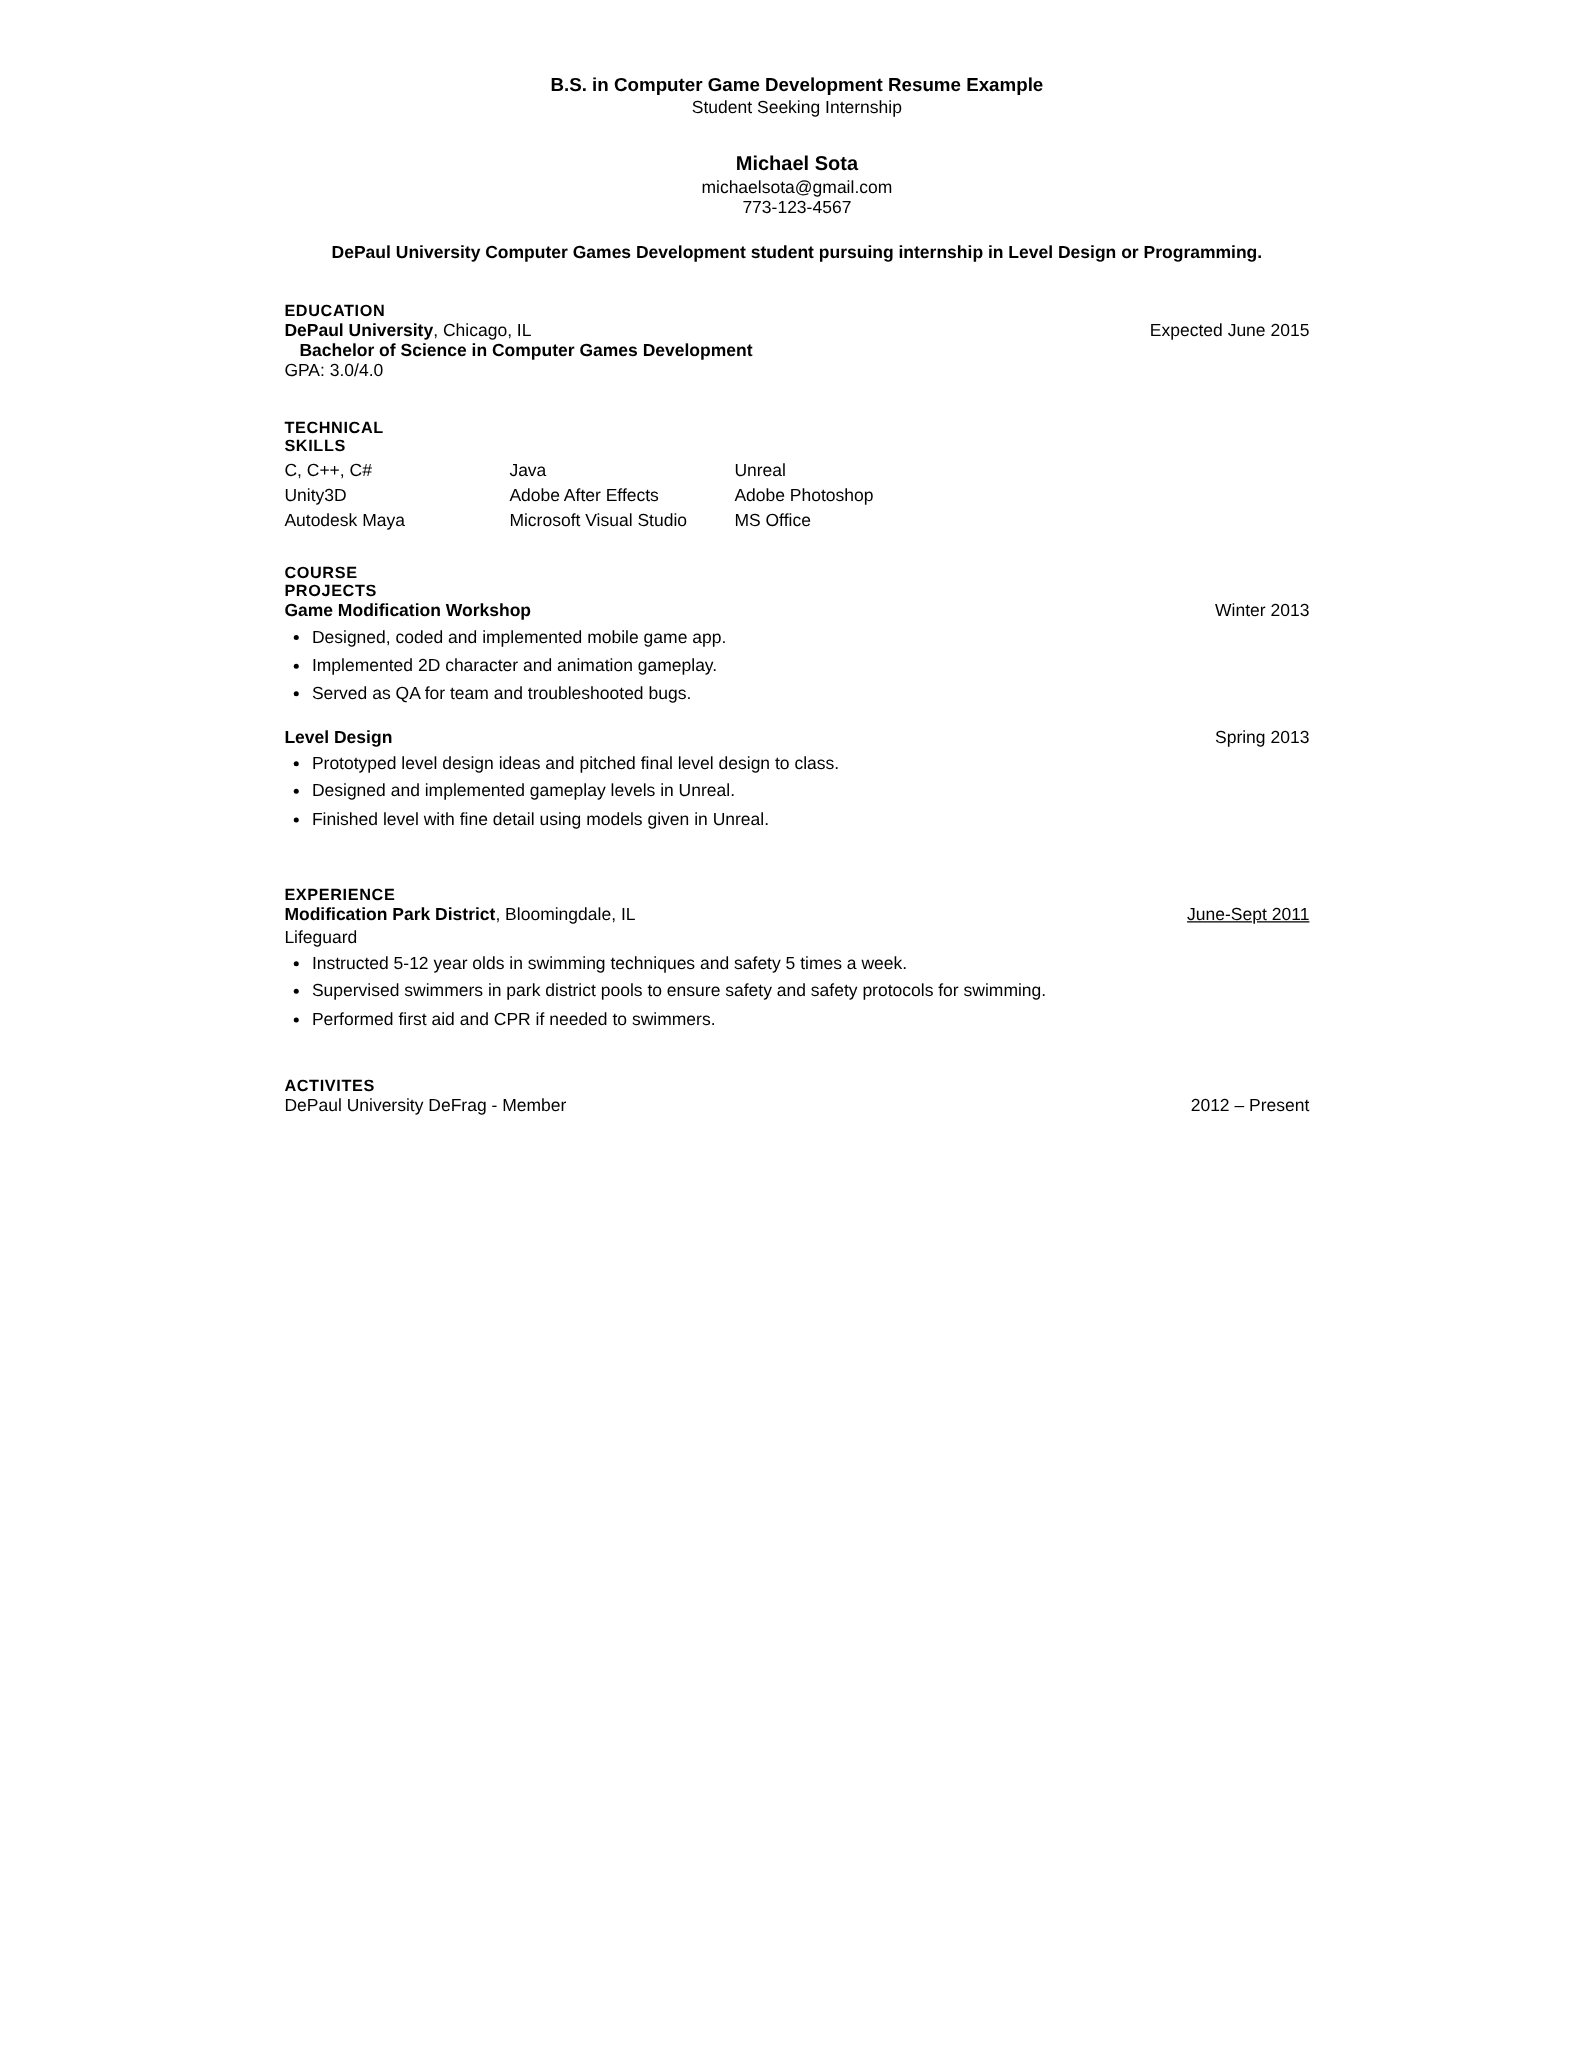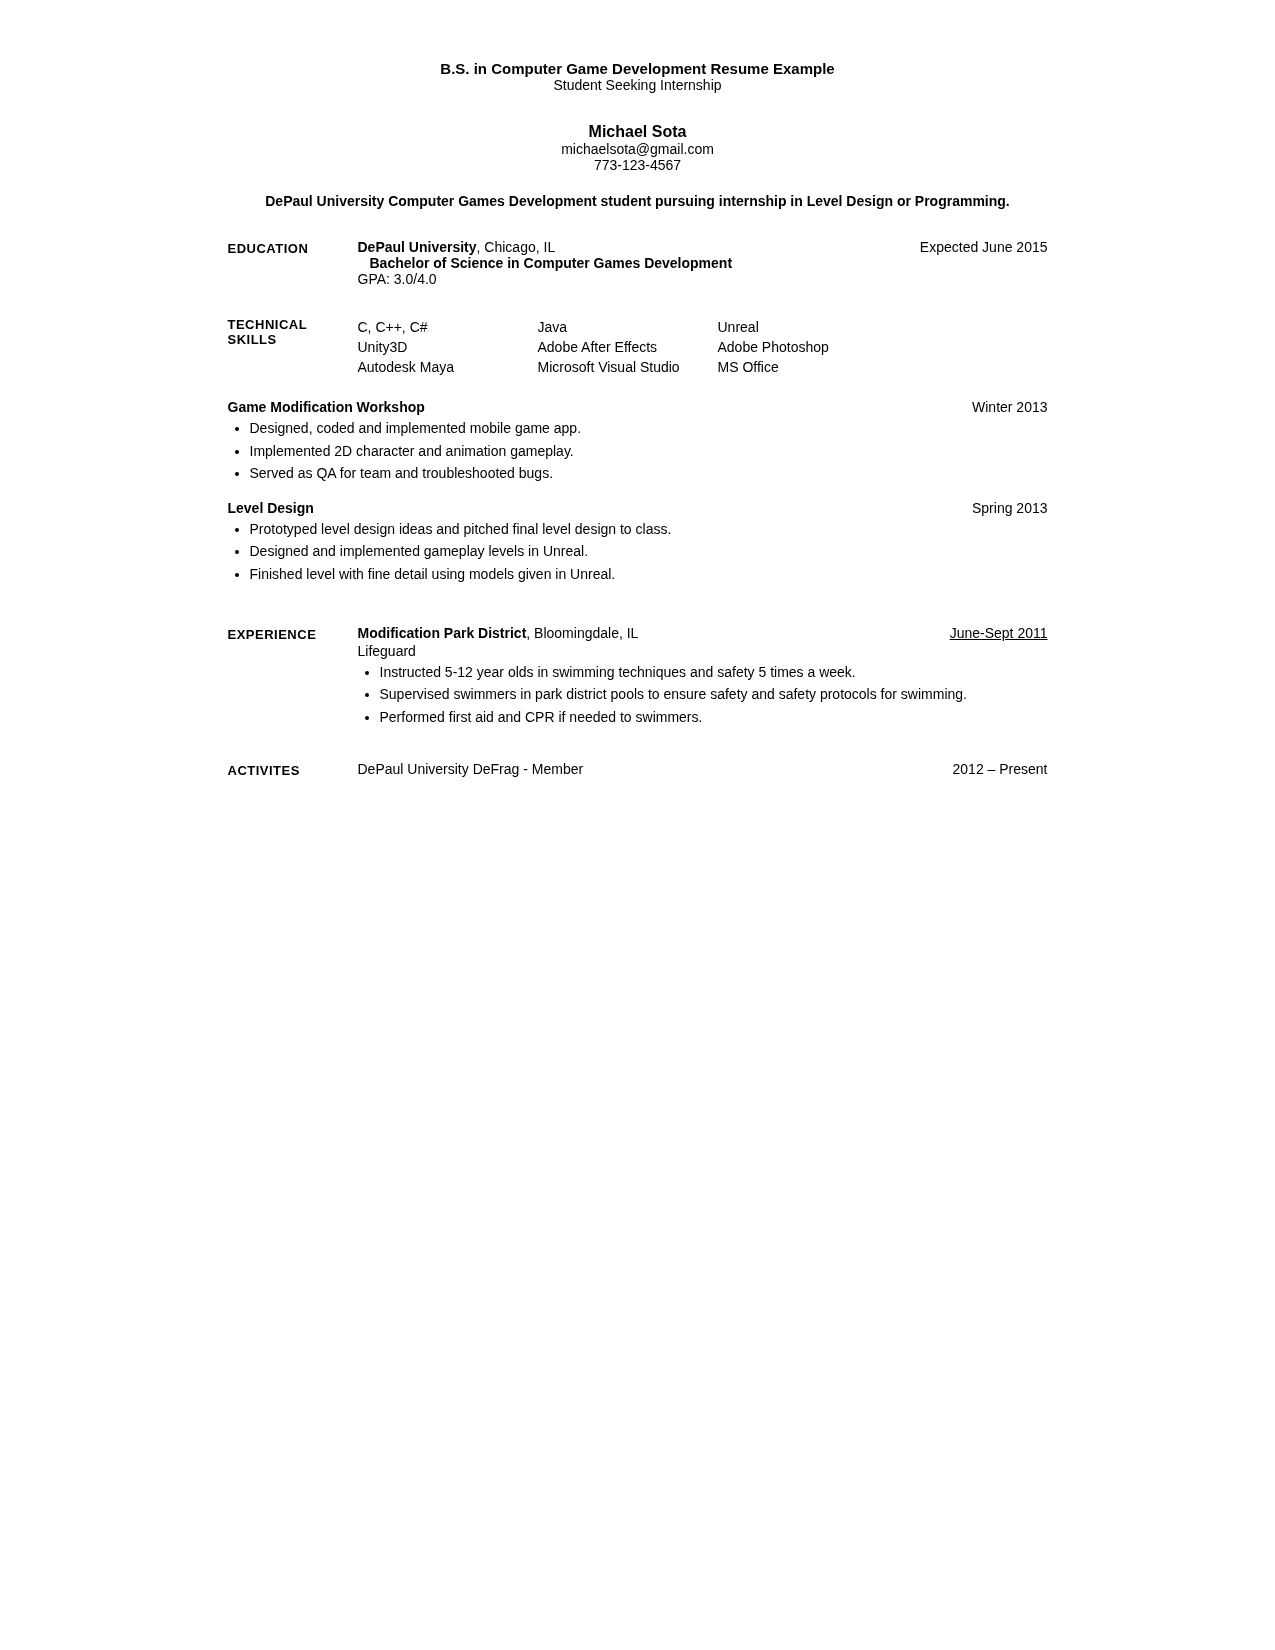--- a/index.html
+++ b/index.html
@@ -61,20 +61,21 @@
     }
 
     .resume-body {
       display: flex;
       flex-direction: column;
       gap: 0;
     }
 
     .section-row {
       display: flex;
+      flex-direction: column;
       margin-bottom: 24px;
     }
 
     .section-label {
       width: 130px;
       min-width: 130px;
       font-size: 13px;
       font-weight: bold;
       padding-top: 2px;
       letter-spacing: 0.5px;
@@ -263,20 +264,24 @@
           <div class="skills-col">
             <div class="skill-item">Unreal</div>
             <div class="skill-item">Adobe Photoshop</div>
             <div class="skill-item">MS Office</div>
           </div>
         </div>
       </div>
     </div>
 
     <div class="section-row">
+      <div class="section-label">
+        <div>COURSE</div>
+        <div>PROJECTS</div>
+      </div>
       <div class="section-content">
 
         <div class="project-entry">
           <div class="project-header">
             <div class="project-title">Game Modification Workshop</div>
             <div class="project-date">Winter 2013</div>
           </div>
           <ul class="bullet-list">
             <li>Designed, coded and implemented mobile game app.</li>
             <li>Implemented 2D character and animation gameplay.</li>

